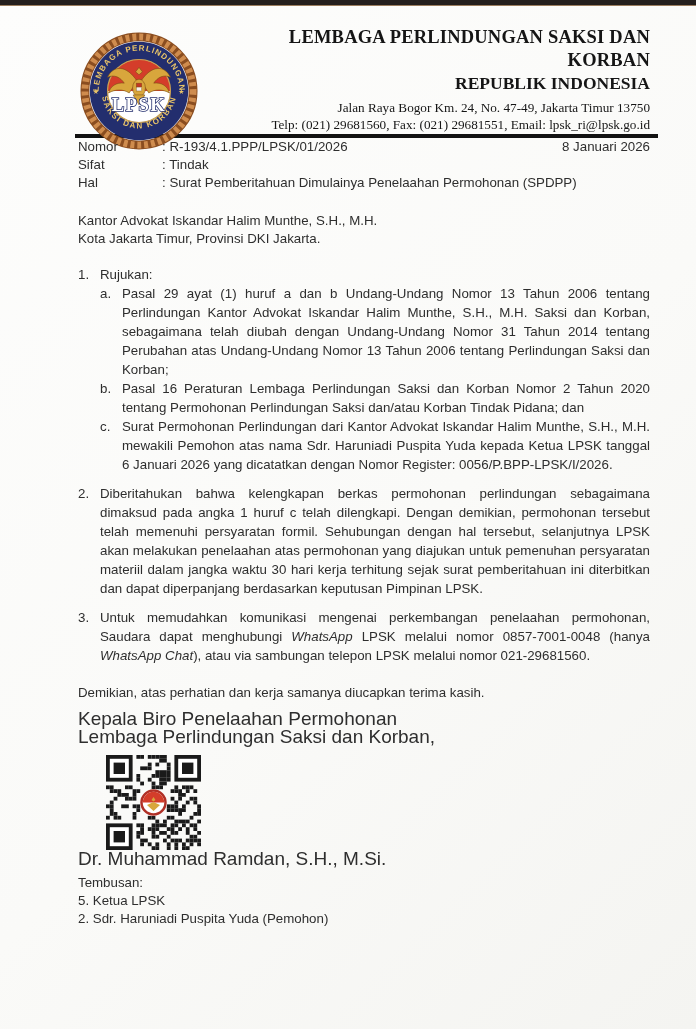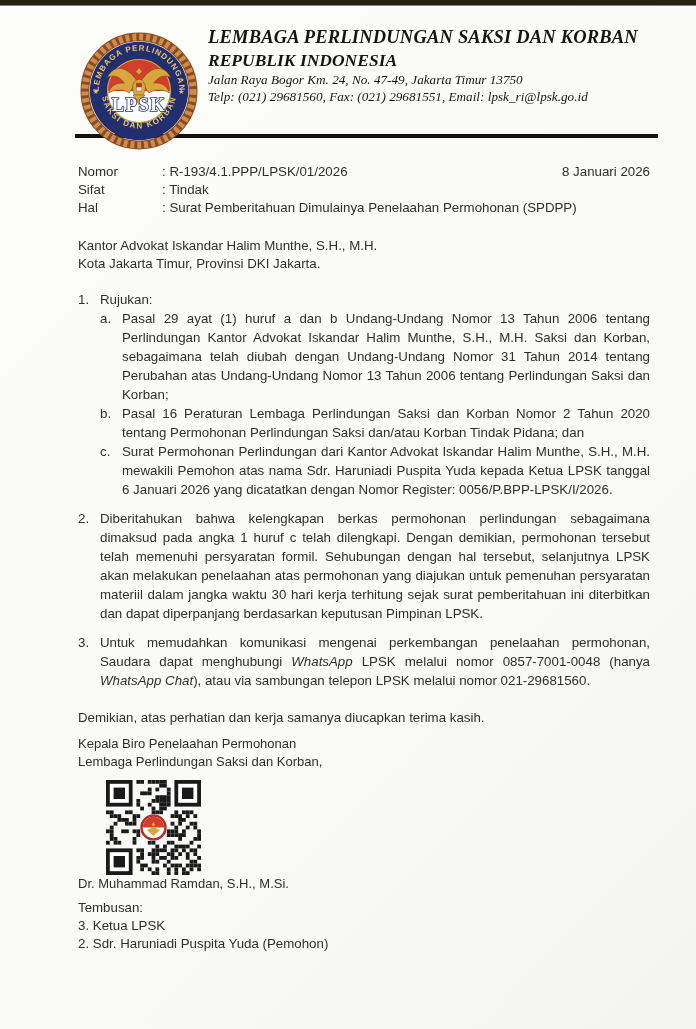--- a/index.html
+++ b/index.html
@@ -11,48 +11,48 @@
     background:linear-gradient(135deg,#fdfdfc 0%,#fafaf8 55%,#f4f4f1 100%);
     font-family:"Liberation Sans", sans-serif;
     color:#2e2e2e;
     overflow:hidden;
   }
   .top-bar { height:6px; background:#241f1d; border-bottom:1px solid #9b7d5e; }
 
   
   .letterhead { position:relative; padding:20px 46px 0 78px; height:124px; }
   .logo-wrap { position:absolute; left:80px; top:26px; width:118px; height:118px; }
-  .head-text { margin-left:130px; text-align:left; font-family:"Liberation Serif", serif; color:#151515;font-style:italic; }
+  .head-text { margin-left:130px; text-align:right; font-family:"Liberation Serif", serif; color:#151515; }
   .org1 { font-size:18.5px; font-weight:bold; letter-spacing:.2px; line-height:23px; }
-  .org2 { font-size:17.5px; font-weight:bold; line-height:22px; }
+  .org2 { font-size:17.5px; font-weight:bold; line-height:22px; margin-bottom:5px; }
   .addr { font-size:13.2px; line-height:17px; }
   .rule { margin:4px 38px 0 75px; height:4px; background:#121212; }
 
   
-  .meta { padding:25px 46px 0 78px; font-size:13.3px; line-height:18px; }
+  .meta { padding:0 46px 0 78px; font-size:13.3px; line-height:18px; }
   .meta-row { position:relative; }
   .meta-label { display:inline-block; width:84px; }
   .meta-date { position:absolute; right:0; top:0; }
 
   
   .recipient { padding:20px 46px 0 78px; font-size:13.3px; line-height:18px; }
 
   
   .body { padding:17px 46px 0 78px; font-size:13.3px; line-height:19px; }
   .li { display:flex; margin-bottom:10px; }
   .li .num { flex:none; width:22px; }
   .li .li-body { flex:1; text-align:justify; }
   .subli { display:flex; }
   .subli .letter { flex:none; width:22px; }
   .subli .sub-text { flex:1; text-align:justify; }
   .closing { margin-top:18px; }
   .it { font-style:italic; }
 
   
-  .sig { padding:8px 46px 0 78px; font-size:13px; line-height:18px; }
+  .sig { padding:8px 46px 0 78px; font-size:19px; line-height:18px; }
   .qr-box { margin:9px 0 0 28px; width:95px; height:95px; }
   .sig-name { margin-top:0; }
 
   
   .tembusan { padding:6px 18px 0 78px; font-size:13.3px; line-height:18px; }
 </style>
 </head>
 <body>
 
 <div class="page">
@@ -350,16 +350,16 @@
           <circle cx="47.5" cy="47.5" r="12" fill="#ffffff" stroke="#b03026" stroke-width="2.5"></circle>
           <path d="M 36.8,47.5 A 10.7,10.7 0 0 1 58.2,47.5 Z" fill="#d43d2a"></path>
           <path d="M47.5 42 l2 3 -2 1.6 -2 -1.6 z M41 50 l6.5 -3 6.5 3 -6.5 6 z" fill="#d8a63c"></path>
         </svg>
     </div>
     <div class="sig-name">Dr. Muhammad Ramdan, S.H., M.Si.</div>
   </div>
 
   <div class="tembusan">
     <div>Tembusan:</div>
-    <div>3. Ketua LPSK</div>
+    <div>5. Ketua LPSK</div>
     <div>2. Sdr. Haruniadi Puspita Yuda (Pemohon)</div>
   </div>
 </div>
 
 </body></html>

